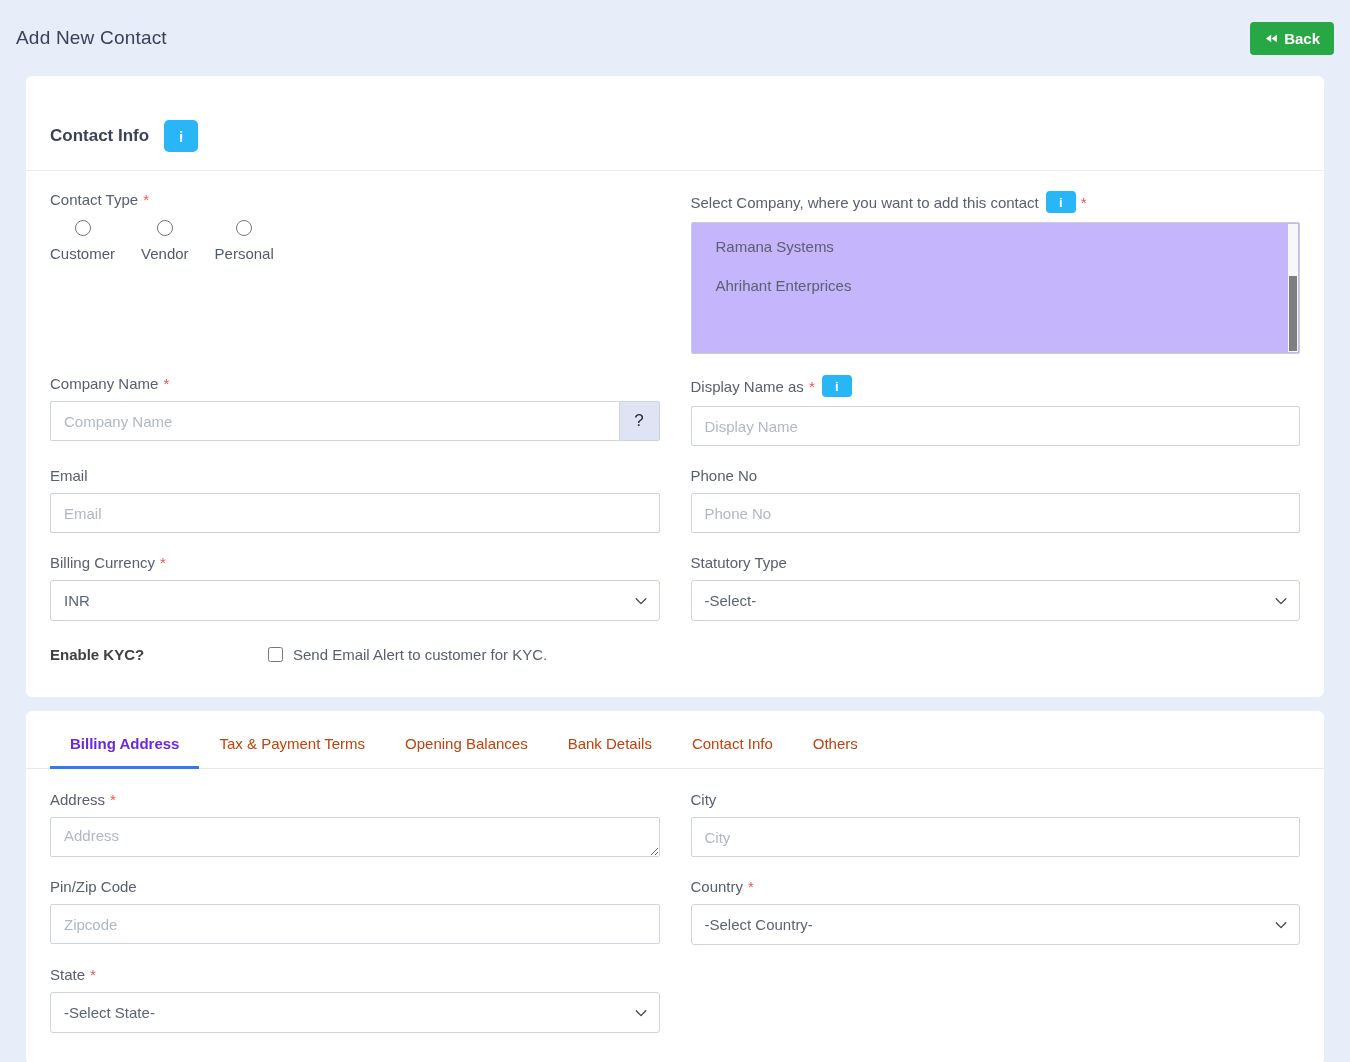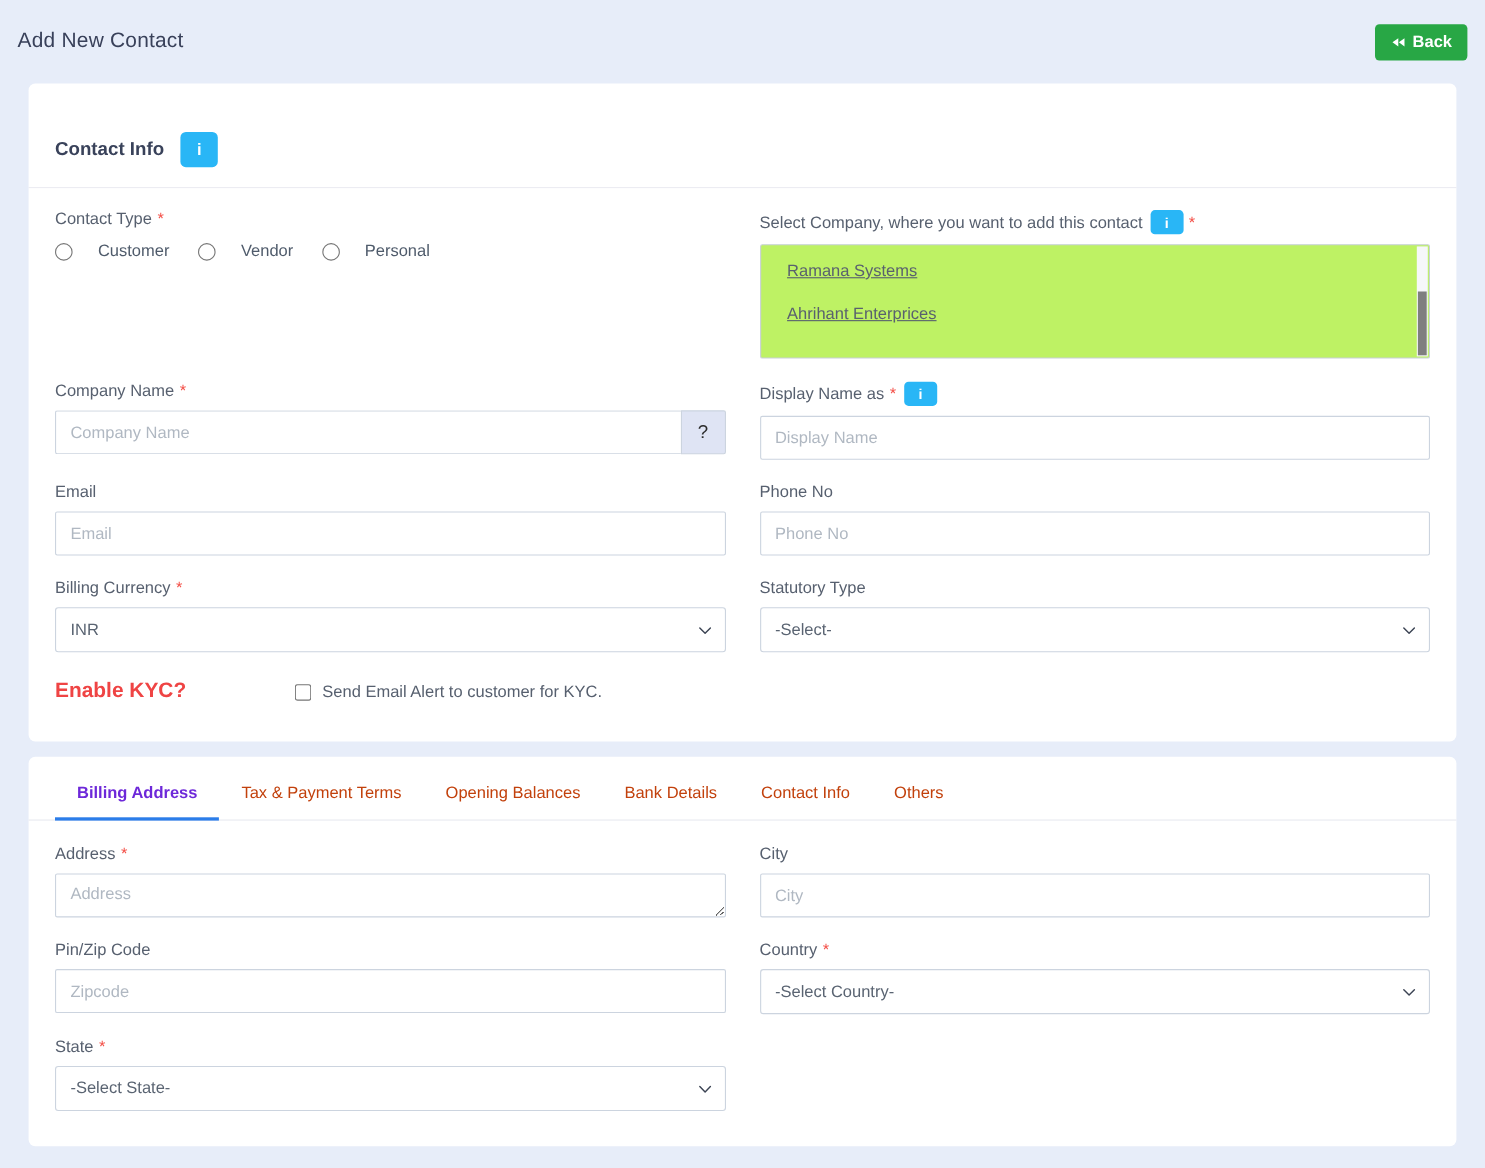--- a/index.html
+++ b/index.html
@@ -124,32 +124,31 @@
     position: absolute;
     right: 12px;
     top: 50%;
     transform: translateY(-50%);
     pointer-events: none;
     display: flex;
   }
 
   
   .radio-row { display: flex; align-items: center; gap: 26px; padding-top: 3px; }
-  .radio-item { display: inline-flex; align-items: center; gap: 23px; font-size: 15px; color: #4f5b6b; cursor: pointer; }
+  .radio-item { display: inline-flex; align-items: center; gap: 9px; font-size: 15px; color: #4f5b6b; cursor: pointer; flex-direction: column; }
   .radio-item input { width: 16px; height: 16px; accent-color: #6b7482; }
 
   
   .listbox {
     position: relative;
-    height: 104px;
+    height: 132px;
     border: 1px solid #c8cfd8;
     border-radius: 2px;
-    background: #bef264;
+    background: #c4b5fd;
     overflow: hidden;
-    text-decoration: underline;
   }
   .listbox-option {
     padding: 11px 24px;
     font-size: 15px;
     color: #59616e;
     cursor: pointer;
   }
   .listbox-option:first-child { padding-top: 15px; }
   .lb-scrollbar {
     position: absolute;
@@ -175,21 +174,21 @@
     border: 1px solid #ccd4df;
     border-radius: 0 2px 2px 0;
     font-size: 17px;
     color: #2b2b2b;
     font-family: "Liberation Sans", sans-serif;
     cursor: pointer;
   }
 
   
   .kyc-row { display: flex; align-items: center; padding-top: 4px; }
-  .kyc-label { font-size: 19px; font-weight: 700; color: #ef4444; width: 218px; }
+  .kyc-label { font-size: 15px; font-weight: 700; color: #404040; width: 218px; }
   .check-item { display: inline-flex; align-items: center; gap: 10px; font-size: 15px; color: #57606f; cursor: pointer; }
   .check-item input { width: 15px; height: 15px; accent-color: #6b7482; }
 
   
   .tabbar {
     display: flex;
     padding: 14px 24px 0;
     border-bottom: 1px solid #e8e9f0;
   }
   .tab {

